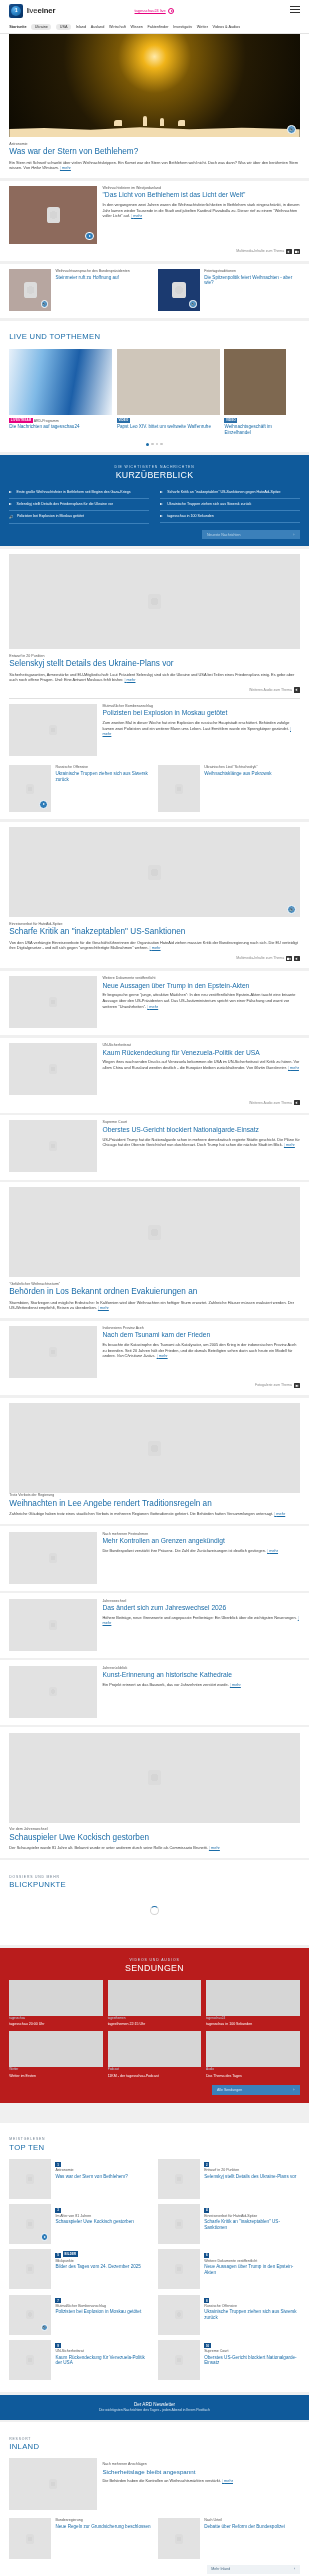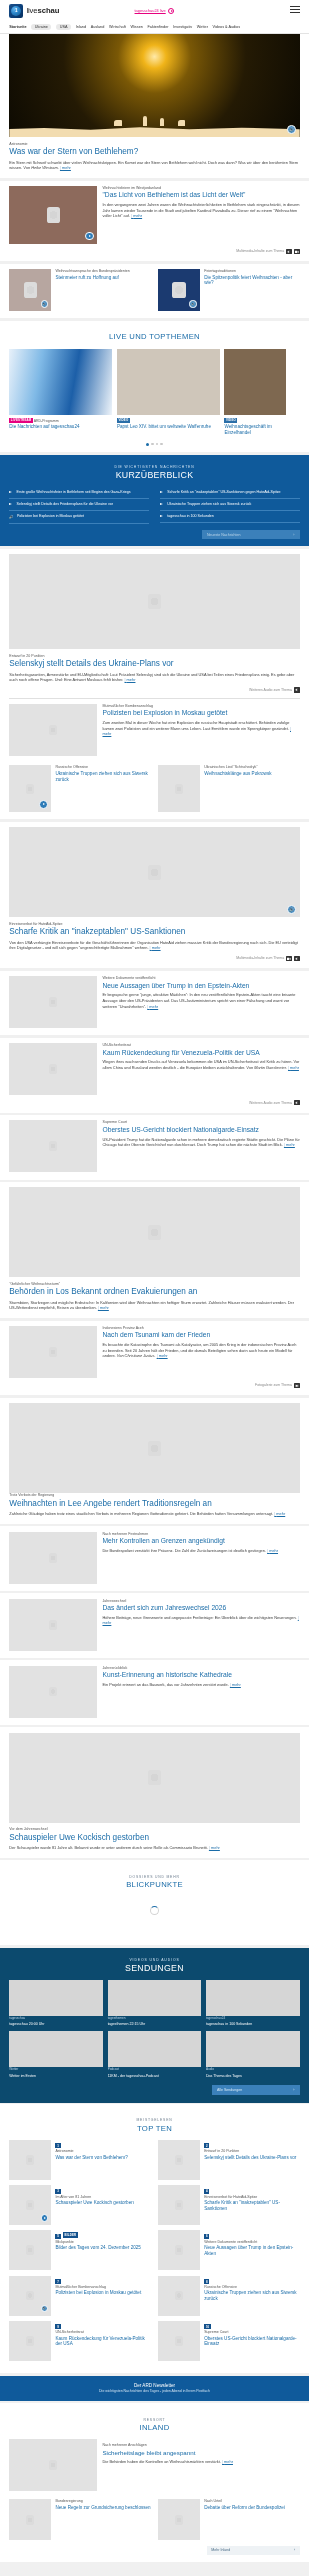--- a/index.html
+++ b/index.html
@@ -62,21 +62,21 @@
     border-bottom: 0.5px solid #e3e3e3; flex-wrap: nowrap; overflow: hidden;
   }
   .nav a { color: #333; text-decoration: none; white-space: nowrap; }
   .nav a.active { font-weight: 700; }
   .nav a.pill {
     background: #e9e9e9; border-radius: 4.6px; padding: 1px 3.6px;
   }
 
   
   .block { background: #fff; margin-bottom: 2.6px; padding: 5.2px 9.3px 7.2px; }
-  .sec-head { text-align: center; padding: 9.3px 0 7.2px; }
+  .sec-head { text-align: left; padding: 9.3px 0 7.2px; }
   .sec-kicker {
     font-size: 3.4px; letter-spacing: 0.8px; color: #6a7b8c;
     text-transform: uppercase; margin-bottom: 1.5px;
   }
   .sec-title {
     font-size: 7.7px; color: #1a6ca8; letter-spacing: 0.3px;
     font-weight: 400; text-transform: uppercase;
   }
 
   .ph {
@@ -155,21 +155,21 @@
   }
   .kurz .item .tri { flex: 0 0 4.1px; margin-top: 0.5px; }
   .kurz .item .tri i { width:0;height:0;border-left:3.1px solid #fff;
     border-top:1.9px solid transparent;border-bottom:1.9px solid transparent;display:block; }
   .kurz .btn {
     margin: 6.2px 0 0 auto; width: 98px; background: #3b80ba; color: #bcd6ea;
     font-size: 3.6px; padding: 2.6px 5.2px; display: flex; justify-content: space-between;
   }
 
   
-  .sendungen { background: #0c4a6e; color: #fff; padding: 10.3px 9.3px 8.2px; margin-bottom: 1px; }
+  .sendungen { background: #b91c1c; color: #fff; padding: 10.3px 9.3px 8.2px; margin-bottom: 20px; }
   .sendungen .k1 { text-align:center; font-size: 3.4px; letter-spacing: 0.9px; color: #cfe2f2; }
   .sendungen .k2 { text-align:center; font-size: 8.8px; letter-spacing: 0.3px; margin: 1px 0 7.2px; }
   .sendungen .grid { display:grid; grid-template-columns: repeat(3,1fr); gap: 4.6px; }
   .sendungen .cell .im { height: 36px; background: #d6d6d6; position: relative; }
   .sendungen .cell .ti { font-size: 3.6px; margin-top: 2.1px; line-height: 1.3; }
   .sendungen .cell .kc { font-size: 3.1px; color: #bcd6ea; }
 
   
   .topten .num {
     display:inline-block; background:#13518c; color:#fff; font-size:2.9px;
@@ -191,21 +191,21 @@
 </head>
 <body>
 
 <div class="page">
 
   <div class="header">
     <div class="logo-wrap">
       <div class="logo-mark">
         <div class="globe">1</div>
       </div>
-      <div class="logo-text"><span>live</span><b>schau</b></div>
+      <div class="logo-text"><span>live</span><b>einer</b></div>
     </div>
     <a class="live-link" href="#">
       <span>tagesschau24 live</span>
       <span class="live-play">
           <i></i>
         </span>
     </a>
     <div class="burger">
         <span></span>
         <span></span>

